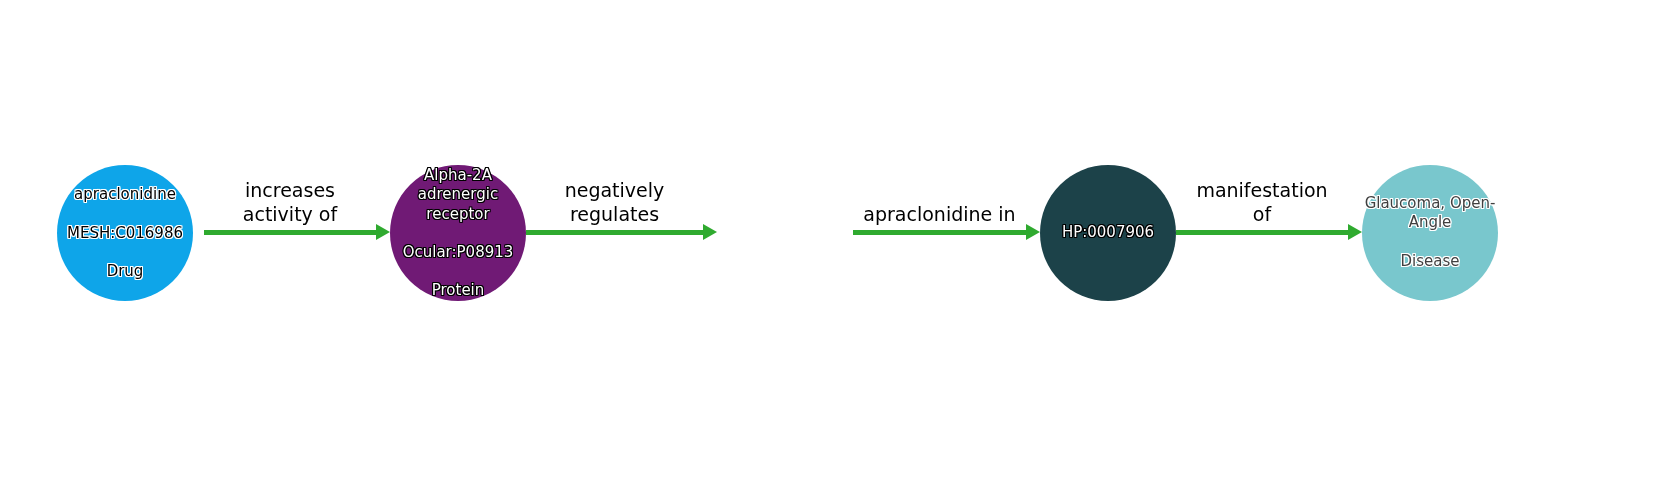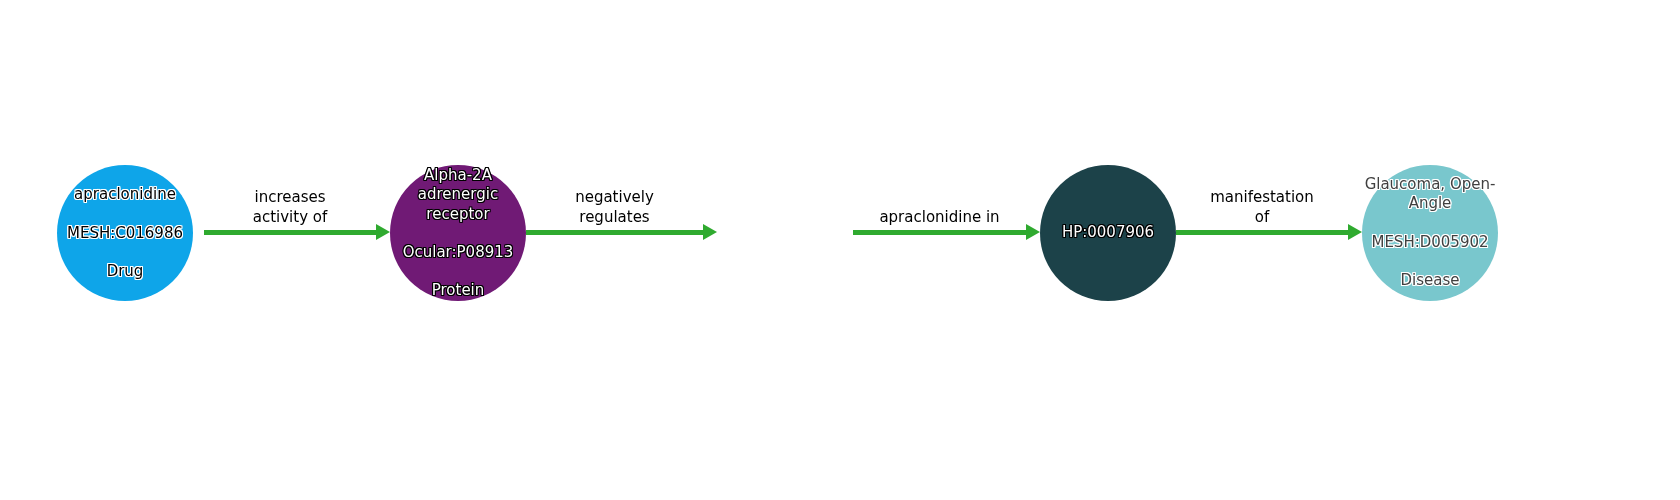--- a/index.html
+++ b/index.html
@@ -25,21 +25,21 @@
 
   .edge{position:absolute;top:230px;height:5px;}
   .edge-line{position:absolute;left:0;top:0;height:5px;width:100%;}
   .edge-arrowhead{
     position:absolute;right:-14px;top:-6px;width:0;height:0;
     border-top:8px solid transparent;border-bottom:8px solid transparent;
     border-left:14px solid #2faa2f;
   }
   .edge-label{
     position:absolute;bottom:8px;left:50%;transform:translateX(-50%);
-    width:200px;text-align:center;font-size:15px;line-height:1.3;
+    width:200px;text-align:center;font-size:19px;line-height:1.3;
     color:#000;white-space:pre-line;
   }
 </style>
 </head>
 <body>
 
 <div class="canvas">
 
   <div class="edge" style="left:204px;width:172px;">
     <div class="edge-line" style="background-color: rgb(47, 170, 47);"></div>
@@ -90,18 +90,17 @@
   <div class="node halo-dark" style="left: 1040px; background-color: rgb(28, 66, 73);">
     <div class="node-label" style="color: rgb(255, 255, 255);">
       <div>HP:0007906</div>
     </div>
   </div>
 
   <div class="node halo-light" style="left: 1362px; background-color: rgb(121, 199, 205);">
     <div class="node-label" style="color: #404040;">
       <div>Glaucoma, Open-
 Angle</div>
-      <div>MESH:D005902</div>
       <div>Disease</div>
     </div>
   </div>
 
 </div>
 
 </body></html>

